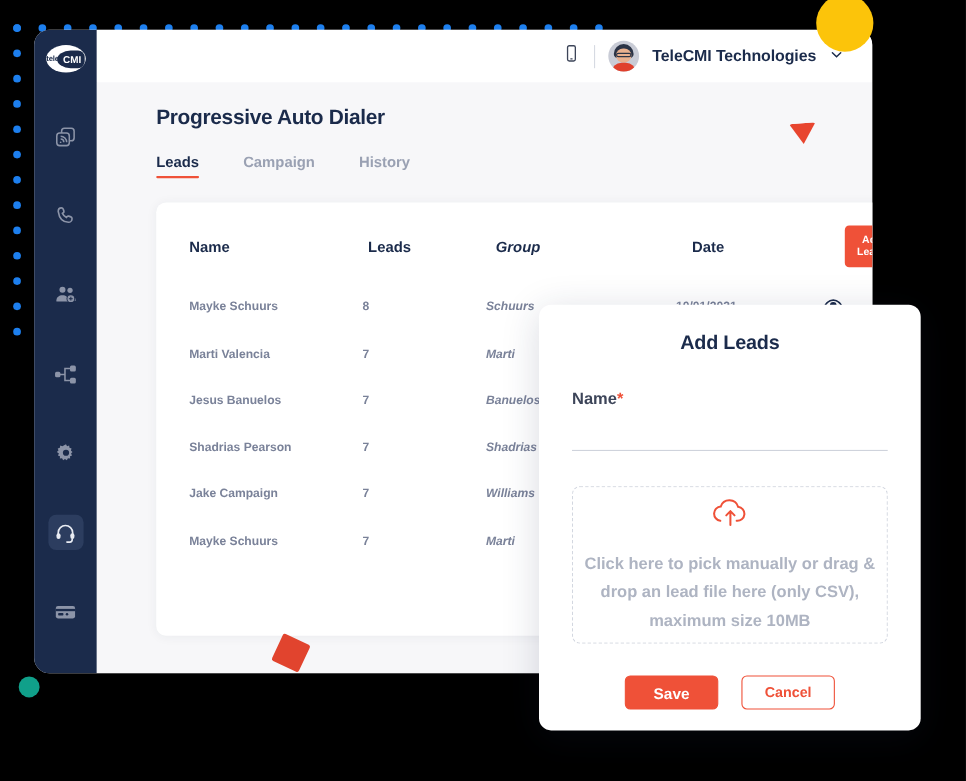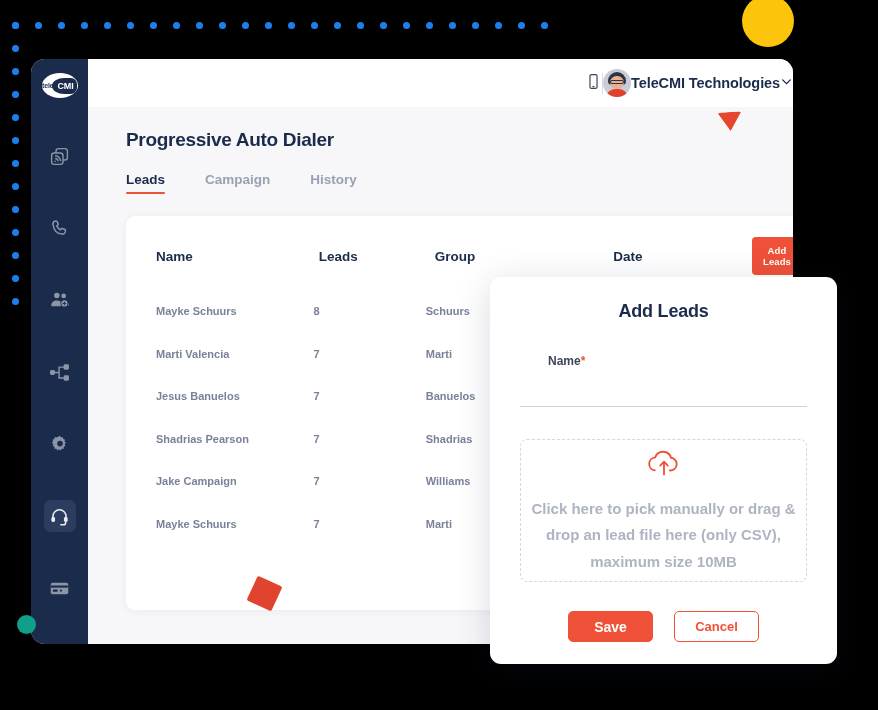--- a/index.html
+++ b/index.html
@@ -48,21 +48,20 @@
   }
 
   
   .app-window {
     position: absolute; left: 31px; top: 27px;
     width: 762px; height: 585px;
     background: #f7f7f9;
     border-radius: 14px;
     overflow: hidden;
     z-index: 3;
-    margin-top: 32px;
   }
 
   
   .sidebar {
     position: absolute; left: 0; top: 0;
     width: 57px; height: 585px;
     background: #1b2b4b;
     display: flex; flex-direction: column; align-items: center;
   }
   .logo {
@@ -84,54 +83,54 @@
     border-radius: 7px;
   }
   .side-item.active { background: #2c3d5f; }
   .side-item svg { display: block; }
 
   
   .topbar {
     position: absolute; left: 57px; top: 0; right: 0; height: 48px;
     background: #ffffff;
     display: flex; align-items: center; justify-content: flex-end;
-    
+    padding-right: 26px; gap: 12px;
   }
   .tb-divider { width: 1px; height: 21px; background: #d6dae2; }
   .avatar {
     width: 28px; height: 28px; border-radius: 50%;
     background: #c9ccd6; overflow: hidden; position: relative; flex: none;
   }
   .av-hair { position: absolute; left: 5px; top: 3px; width: 18px; height: 13px; background: #2b3446; border-radius: 9px 9px 4px 4px; }
   .av-face { position: absolute; left: 7px; top: 7px; width: 14px; height: 13px; background: #e8b08e; border-radius: 7px; }
   .av-glass { position: absolute; left: 7px; top: 11px; width: 14px; height: 4px; border: 1px solid #2b3446; border-radius: 2px; }
   .av-body { position: absolute; left: 3px; top: 20px; width: 22px; height: 10px; background: #e0402c; border-radius: 9px 9px 0 0; }
   .org-name { font-size: 14.5px; font-weight: bold; color: #1b2b4b; letter-spacing: -0.1px; }
   .chev { color: #1b2b4b; font-size: 13px; font-weight: bold; }
 
   
-  .content { position: absolute; left: 57px; top: 48px; right: 0; bottom: 0; background: #f7f7f9; padding: 22px 0 0 38px; }
+  .content { position: absolute; left: 57px; top: 48px; right: 0; bottom: 0; background: #f7f7f9; padding: 22px 0 0 54px; }
   .page-title { font-size: 19px; font-weight: bold; color: #1b2b4b; letter-spacing: -0.3px; }
   .tabs { display: flex; gap: 40px; margin-top: 21px; }
   .tab { font-size: 13.5px; color: #9aa1b3; font-weight: bold; padding-bottom: 7px; position: relative; }
   .tab.active { color: #1b2b4b; }
   .tab.active::after { content: ""; position: absolute; left: 0; right: 0; bottom: 0; height: 2.5px; background: #ef5138; border-radius: 2px; }
 
   
   .table-card {
     margin-top: 22px; width: 708px; height: 394px;
     background: #ffffff; border-radius: 9px;
     box-shadow: 0 1px 10px rgba(27,43,75,0.06);
     padding: 26px 28px 0 16px; position: relative;
   }
   .t-row { display: flex; align-items: center; }
   .t-head { height: 28px; }
   .c-name { width: 178px; padding-left: 14px; }
   .c-leads { width: 117px; }
-  .c-group { width: 180px; }
+  .c-group { width: 180px; font-style: italic; }
   .c-date { width: 140px; }
   .c-act { flex: 1; display: flex; align-items: center; justify-content: flex-end; gap: 36px; padding-right: 4px; }
   .t-head .c-name, .t-head .c-leads, .t-head .c-group, .t-head .c-date {
     font-size: 13.5px; font-weight: bold; color: #1b2b4b;
   }
   .add-btn {
     background: #ef5138; color: #ffffff; border: none;
     font-size: 9.5px; font-weight: bold; font-family: "Liberation Sans", sans-serif;
     padding: 8px 11px; border-radius: 4px; letter-spacing: 0.1px;
   }
@@ -141,21 +140,21 @@
 
   
   .modal {
     position: absolute; left: 490px; top: 277px;
     width: 347px; height: 387px;
     background: #ffffff; border-radius: 11px;
     box-shadow: 0 6px 34px rgba(27,43,75,0.17);
     z-index: 9; padding: 24px 30px 0 30px;
   }
   .modal-title { text-align: center; font-size: 18px; font-weight: bold; color: #1b2b4b; letter-spacing: -0.2px; }
-  .field-label { margin-top: 32px; font-size: 12px; font-weight: bold; color: #3d4559; margin-left: 28px; }
+  .field-label { margin-top: 32px; font-size: 15px; font-weight: bold; color: #3d4559; }
   .req { color: #ef5138; }
   .field-input {
     display: block; width: 100%; margin-top: 17px;
     border: none; border-bottom: 1px solid #cfd3dc;
     padding-bottom: 6px; font-size: 13px; outline: none;
     font-family: "Liberation Sans", sans-serif; color: #3d4559; background: transparent;
   }
   .dropzone {
     margin-top: 32px; height: 143px;
     border: 1.5px dashed #d3d7e0; border-radius: 7px;

